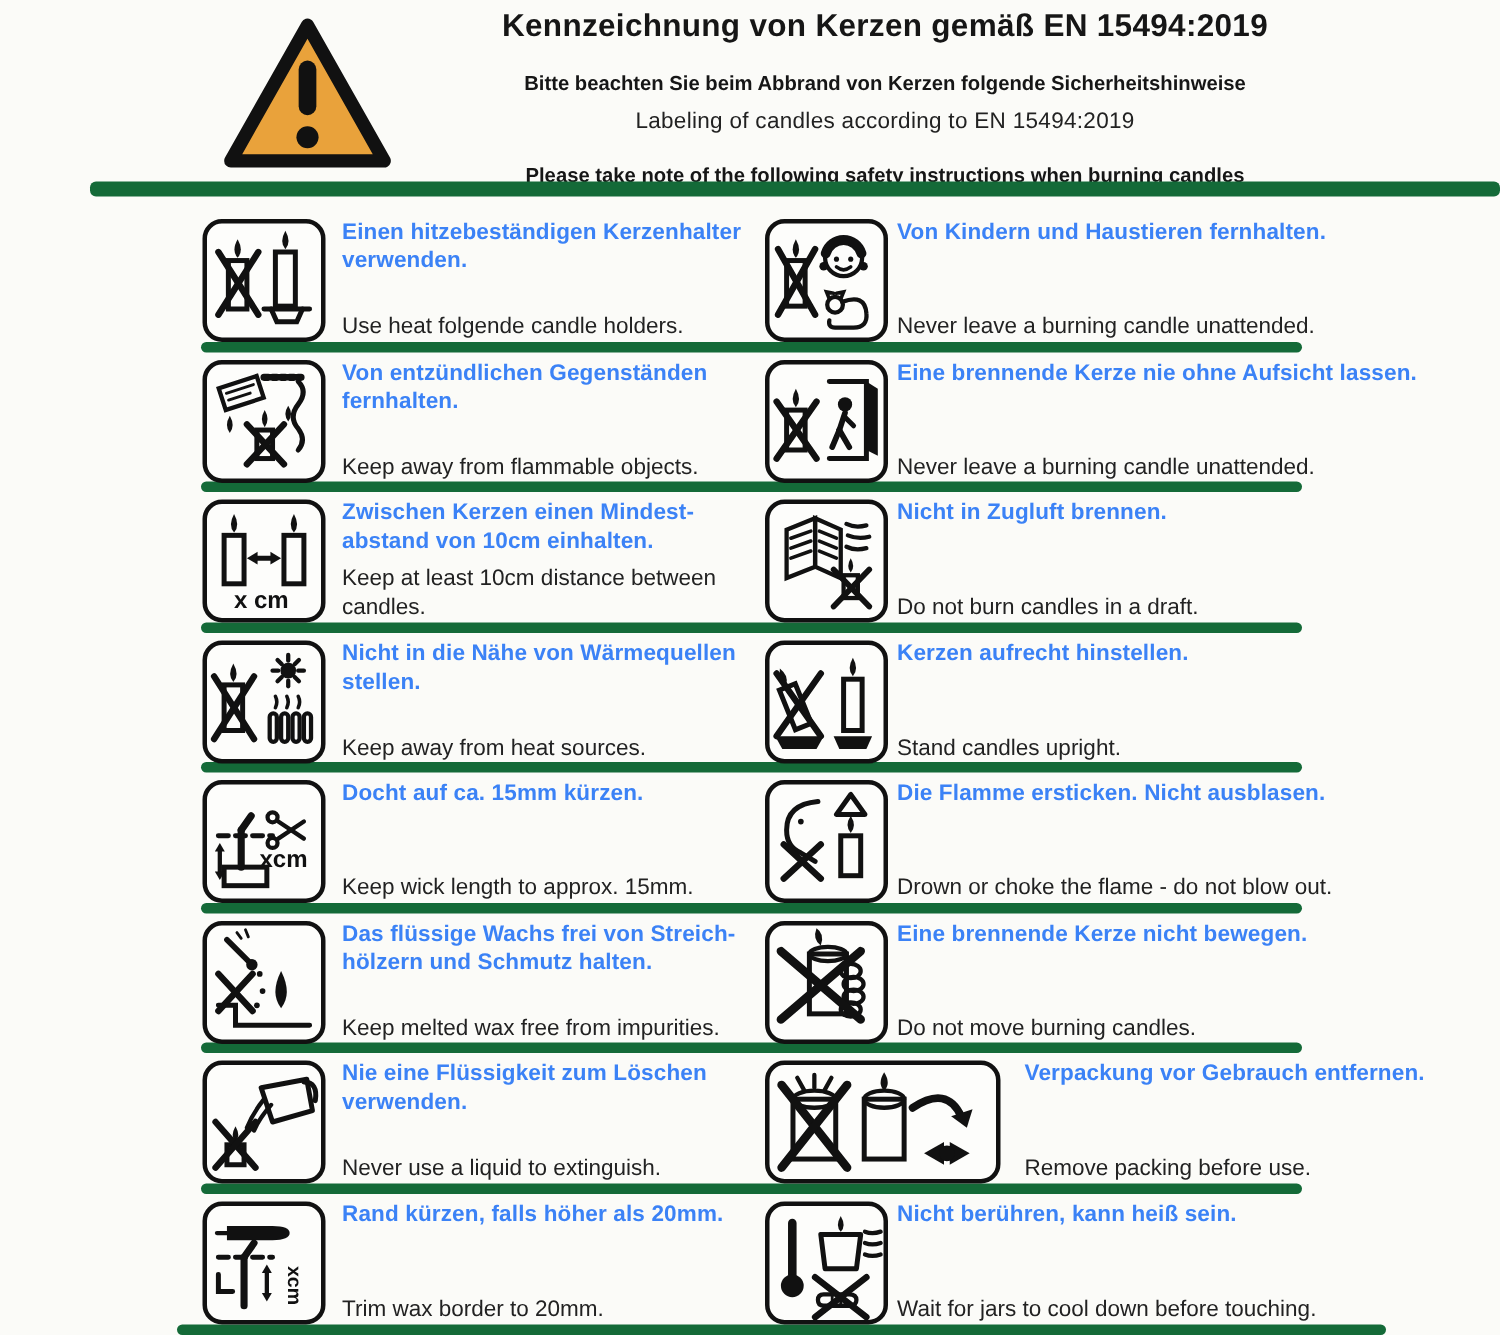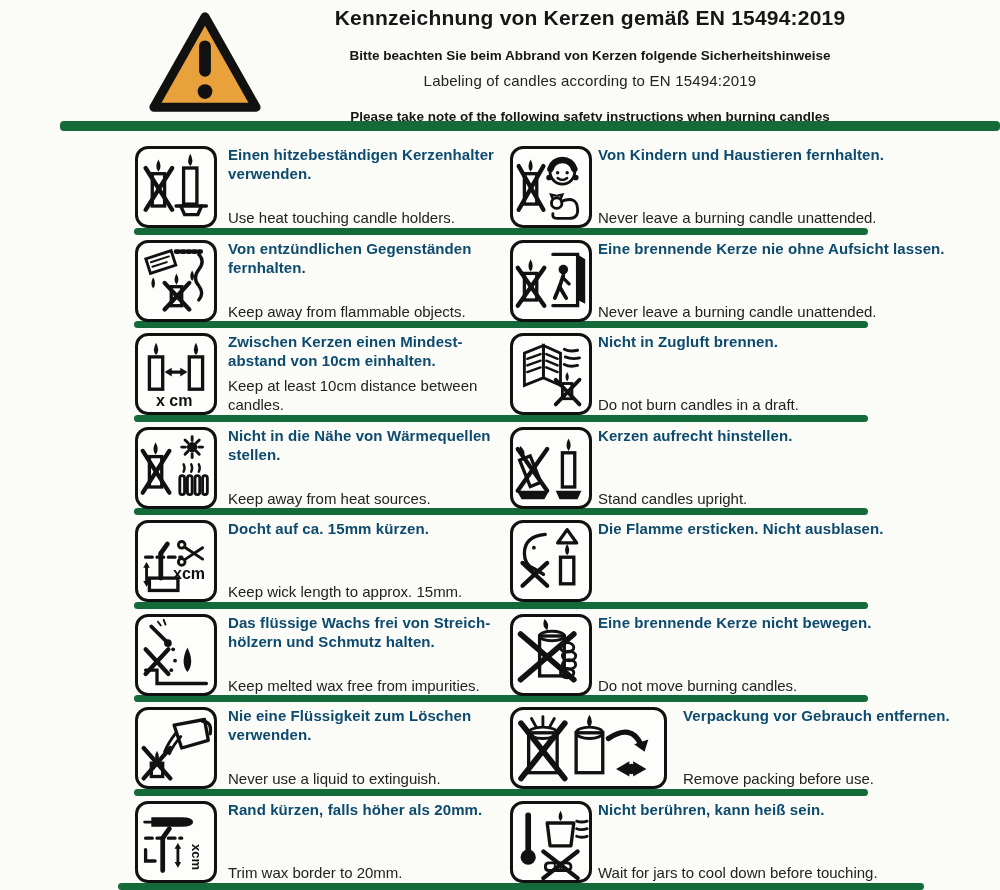--- a/index.html
+++ b/index.html
@@ -15,21 +15,21 @@
   .bar{position:absolute;background:#146a38;border-radius:4px;}
   .bar-top{left:60px;top:121px;width:940px;height:10px;}
   .divider{left:134px;width:734px;height:7px;}
   .bar-bottom{left:118px;top:883px;width:806px;height:7px;}
   
   .icon-box{position:absolute;width:82px;height:82px;border:3.5px solid #111;border-radius:13px;
             box-sizing:border-box;background:#fdfdfb;}
   .icon-box.wide{width:157px;}
   .icon-box svg{position:absolute;left:0;top:0;width:100%;height:100%;}
   .txt{position:absolute;height:82px;display:flex;flex-direction:column;justify-content:space-between;}
-  .de{font-size:15px;font-weight:700;line-height:1.26;letter-spacing:.1px;color:#0c4a6e;}
+  .de{font-size:15px;font-weight:700;line-height:1.26;letter-spacing:.1px;color:#3b82f6;}
   .en{font-size:15px;font-weight:400;line-height:1.26;color:#222;}
   .pict-label{position:absolute;font-weight:700;font-size:16px;color:#111;white-space:nowrap;}
   .pict-label.vert{transform:rotate(90deg);transform-origin:left top;font-size:13px;}
   .s{stroke:#111;stroke-linecap:round;fill:none;}
   .f{fill:#111;stroke:none;}
 </style>
 </head>
 <body>
 
 <div class="page">
@@ -65,21 +65,21 @@
       <line class="s" x1="8" y1="20" x2="36" y2="64" stroke-width="4.5"></line>
       <line class="s" x1="36" y1="20" x2="8" y2="64" stroke-width="4.5"></line>
       <rect class="s" x="48" y="20" width="14" height="38" stroke-width="3.5"></rect>
       <path class="f" d="M55 18 q-4.5 -5 0 -13 q4.5 8 0 13 Z"></path>
       <line class="s" x1="40" y1="60" x2="72" y2="60" stroke-width="3.5"></line>
       <path class="s" d="M45 60 l4 9 h14 l4 -9" stroke-width="3.5"></path>
     </svg>
   </div>
   <div class="txt" style="left:228px;top:146px;width:278px">
     <div class="de">Einen hitzebeständigen Kerzenhalter verwenden.</div>
-    <div class="en">Use heat touching candle holders.</div>
+    <div class="en">Use heat folgende candle holders.</div>
   </div>
 
   <div class="icon-box" style="left:510px;top:146px">
     <svg viewBox="0 0 80 80">
       <rect class="s" x="12" y="26" width="13" height="32" stroke-width="3.5"></rect>
       <path class="f" d="M18.5 24 q-4.5 -5 0 -13 q4.5 8 0 13 Z"></path>
       <line class="s" x1="6" y1="18" x2="32" y2="64" stroke-width="4.5"></line>
       <line class="s" x1="32" y1="18" x2="6" y2="64" stroke-width="4.5"></line>
       <circle class="s" cx="52" cy="24" r="13" stroke-width="3"></circle>
       <path class="s" d="M39.5 21 A13 13 0 0 1 64.5 21" stroke-width="7"></path>
@@ -254,20 +254,21 @@
       <circle class="f" cx="22" cy="26" r="2"></circle>
       <line class="s" x1="10" y1="42" x2="36" y2="66" stroke-width="4.5"></line>
       <line class="s" x1="36" y1="42" x2="10" y2="66" stroke-width="4.5"></line>
       <path class="s" d="M57 7 L47 21 H67 Z" stroke-width="3.5" stroke-linejoin="round"></path>
       <rect class="s" x="50" y="36" width="14" height="28" stroke-width="3.5"></rect>
       <path class="f" d="M57 34 q-4.5 -5 0 -12 q4.5 7 0 12 Z"></path>
     </svg>
   </div>
   <div class="txt" style="left:598px;top:520px;width:392px">
     <div class="de">Die Flamme ersticken. Nicht ausblasen.</div>
+    <div class="en">Drown or choke the flame - do not blow out.</div>
   </div>
 
   <div class="icon-box" style="left:135px;top:614px">
     <svg viewBox="0 0 80 80">
       <line class="s" x1="14" y1="10" x2="30" y2="26" stroke-width="4"></line>
       <circle class="f" cx="31.5" cy="27.5" r="4"></circle>
       <line class="s" x1="21" y1="5" x2="24" y2="9" stroke-width="2"></line>
       <line class="s" x1="27" y1="3" x2="29" y2="8" stroke-width="2"></line>
       <line class="s" x1="8" y1="34" x2="32" y2="60" stroke-width="4.5"></line>
       <line class="s" x1="32" y1="34" x2="8" y2="60" stroke-width="4.5"></line>

